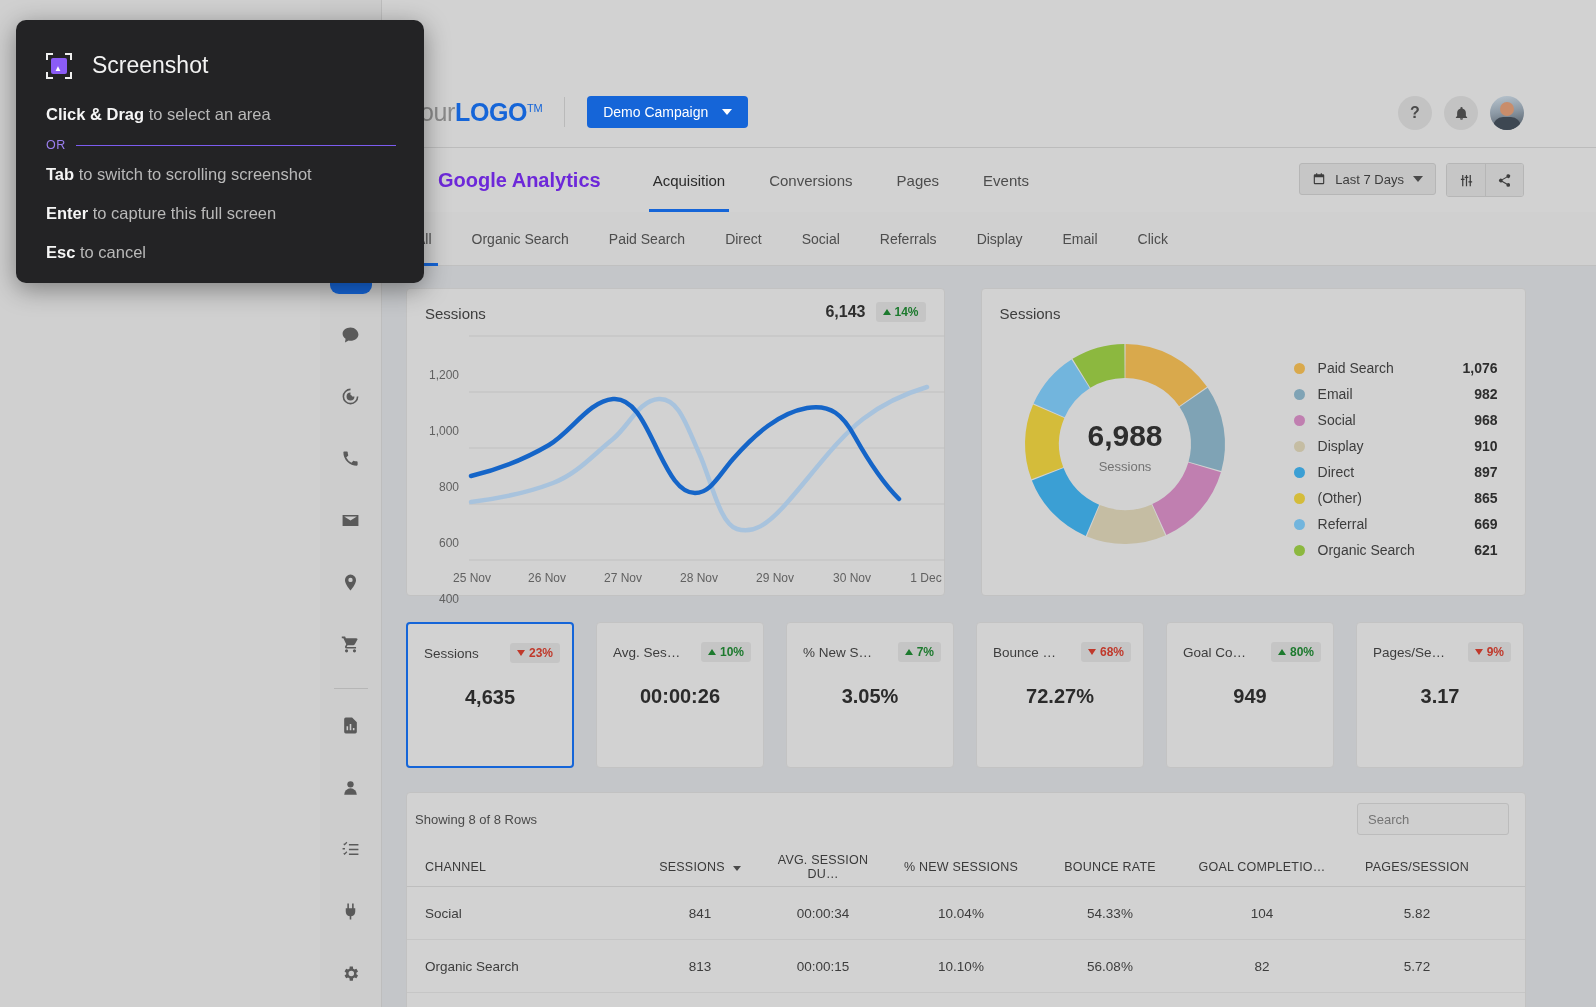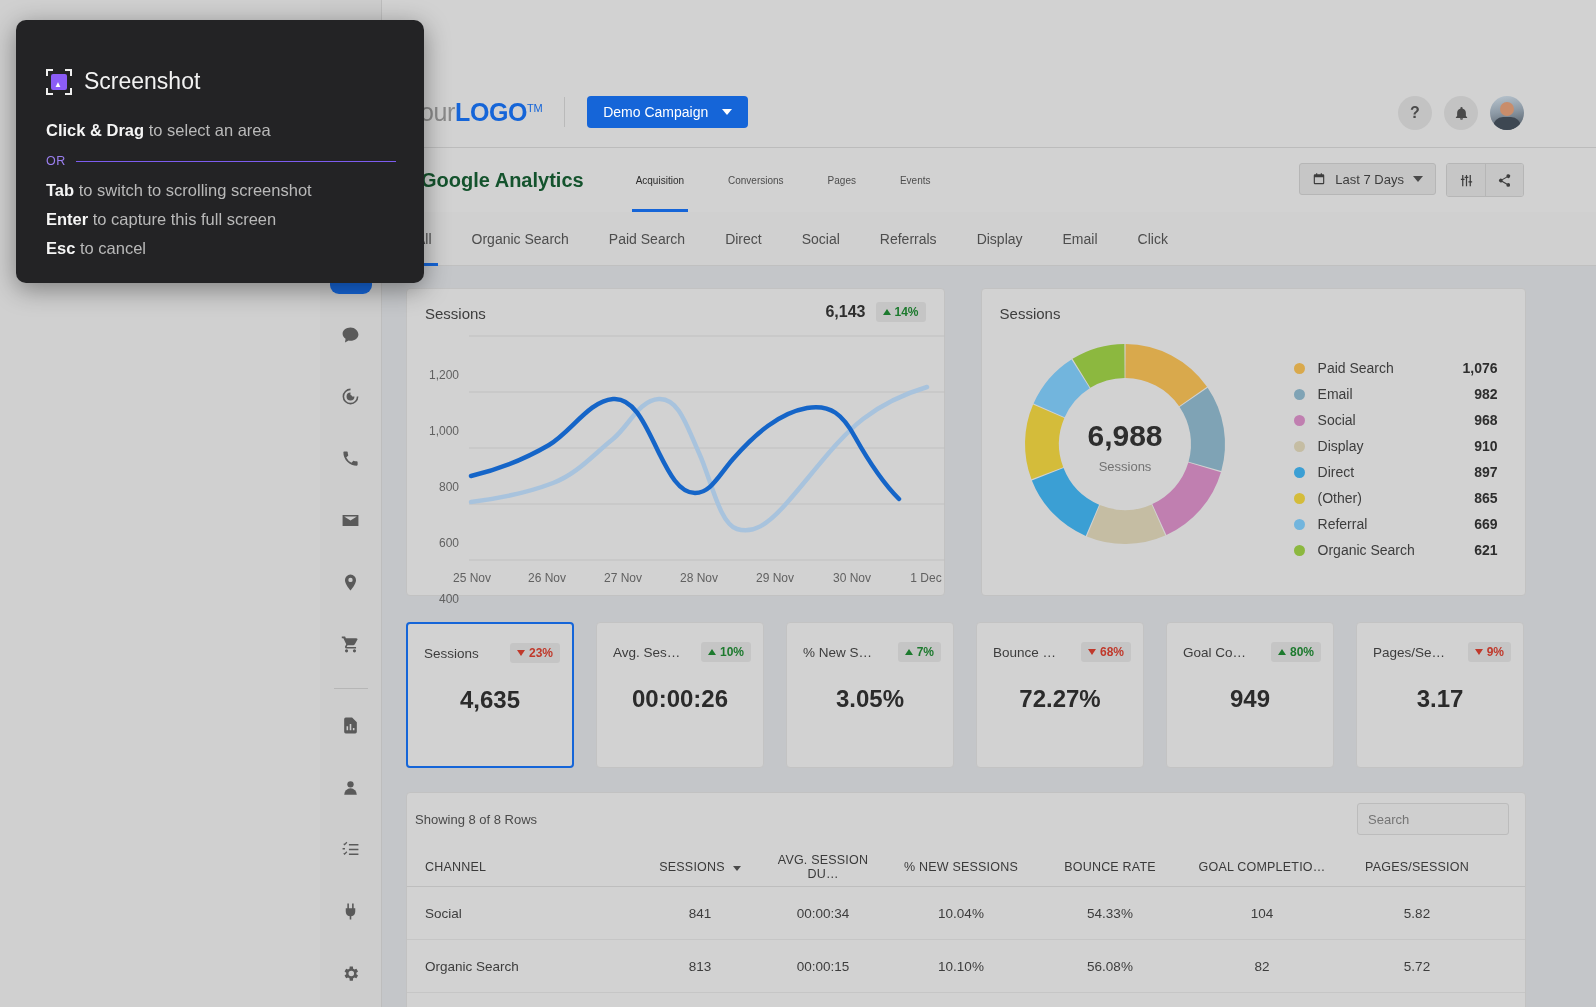--- a/index.html
+++ b/index.html
@@ -75,24 +75,24 @@
   .avatar::after { content:""; position:absolute; left:3px; top:21px; width:28px; height:16px;
     border-radius:10px 10px 0 0; background:#3d4752; }
 
   
   .ganav {
     position: absolute; left: 382px; top: 148px; right: 0; height: 64px;
     background: #d2d2d2; display: flex; align-items: center;
   }
   .ga-logo { display: flex; align-items: flex-end; gap: 2px; margin-left: 20px; height: 20px; }
   .ga-bar { width: 5px; border-radius: 1px; }
-  .ga-title { font-size: 20px; font-weight: bold; color: #14532d; margin-left: 0; }
+  .ga-title { font-size: 20px; font-weight: bold; color: #6d28d9; margin-left: 17px; }
   .ga-tabs { display: flex; align-items: center; margin-left: 30px; height: 64px; }
   .ga-tab {
-    font-size: 10px; color: #4d4d4d; padding: 0 22px; cursor: pointer;
+    font-size: 15px; color: #4d4d4d; padding: 0 22px; cursor: pointer;
     height: 64px; display: flex; align-items: center; position: relative;
   }
   .ga-tab.active { color: #2b2b2b; }
   .ga-tab.active::after {
     content: ""; position: absolute; left: 18px; right: 18px; bottom: 0;
     height: 3px; background: #1565d8;
   }
   .ga-ctrls { position: absolute; right: 72px; display: flex; gap: 10px; align-items: flex-start; }
   .date-btn {
     background: #c6c6c6; border: 1px solid #b6b6b6; border-radius: 3px;
@@ -161,21 +161,21 @@
   .kpis { display: flex; gap: 22px; margin-top: 26px; }
   .kpi {
     width: 168px; height: 146px; background: #d2d2d2;
     border: 1px solid #c3c3c3; border-radius: 4px; position: relative; cursor: pointer;
   }
   .kpi.sel { border: 2px solid #1565d8; }
   .kpi-top { position: absolute; left: 16px; right: 12px; top: 19px;
              display: flex; align-items: center; justify-content: space-between; }
   .kpi-lbl { font-size: 13.5px; color: #3d3d3d; white-space: nowrap; overflow: hidden; }
   .kpi-val { position: absolute; left: 0; right: 0; top: 62px; text-align: center;
-             font-size: 24px; font-weight: bold; color: #2b2b2b; }
+             font-size: 20px; font-weight: bold; color: #2b2b2b; }
 
   
   .tbl-card {
     margin-top: 24px; background: #d2d2d2; border: 1px solid #c2c2c2;
     border-radius: 4px; height: 260px; position: relative; overflow: hidden;
   }
   .tbl-top { height: 54px; position: relative; }
   .rows-lbl { position: absolute; left: 8px; top: 19px; font-size: 13px; color: #4a4a4a; }
   .search-box {
     position: absolute; right: 16px; top: 10px; width: 152px; height: 32px;
@@ -196,39 +196,39 @@
   .c6 { width: 152px; text-align: center; }
   .sortcaret { display:inline-block; margin-left:8px; width:0;height:0;
     border-left:4px solid transparent;border-right:4px solid transparent;border-top:5px solid #4a4a4a; }
 
   
   .shot-overlay {
     position: absolute; left: 16px; top: 20px; width: 408px; height: 263px;
     background: #232325; border-radius: 10px; z-index: 50;
     box-shadow: 0 6px 26px rgba(0,0,0,.4);
   }
-  .shot-title-row { display: flex; align-items: center; gap: 12px; margin: 48px 0 0 30px; }
+  .shot-title-row { display: flex; align-items: center; gap: 20px; margin: 32px 0 0 30px; }
   .shot-ico { width: 26px; height: 26px; position: relative; }
   .shot-ico .brk { position:absolute; width:7px; height:7px; border-color:#efefef; border-style:solid; border-width:0; }
   .shot-ico .tl { left:0; top:0; border-left-width:2px; border-top-width:2px; }
   .shot-ico .tr { right:0; top:0; border-right-width:2px; border-top-width:2px; }
   .shot-ico .bl { left:0; bottom:0; border-left-width:2px; border-bottom-width:2px; }
   .shot-ico .br { right:0; bottom:0; border-right-width:2px; border-bottom-width:2px; }
   .shot-ico .inner { position:absolute; left:5px; top:5px; width:16px; height:16px;
     background:#8b5cf6; border-radius:2px; }
   .shot-ico .inner::after { content:"▲"; position:absolute; left:3px; bottom:1px; font-size:8px; color:#fff; }
   .shot-title { font-size: 23px; color: #f2f2f2; font-weight: normal; }
   .shot-l1 { margin: 26px 0 0 30px; font-size: 16.5px; color: #b9b9b9; }
   .shot-l1 b { color: #f5f5f5; font-weight: bold; }
   .or-row { display: flex; align-items: center; margin: 14px 0 0 30px; width: 350px; }
   .or-txt { font-size: 12.5px; color: #9b7ff0; margin-right: 10px; letter-spacing: .5px; }
   .or-line { flex: 1; height: 1px; background: #7c5cf0; }
   .shot-l { margin: 13px 0 0 30px; font-size: 16.5px; color: #b9b9b9; }
   .shot-l b { color: #f5f5f5; font-weight: bold; }
-  .shot-l.tight { margin-top: 10px; }
+  .shot-l.tight { margin-top: 20px; }
 </style>
 </head>
 <body>
 
 <div id="root">
 
 <div class="app-window">
 
   <div class="topbar">
     <div class="logo-row">

